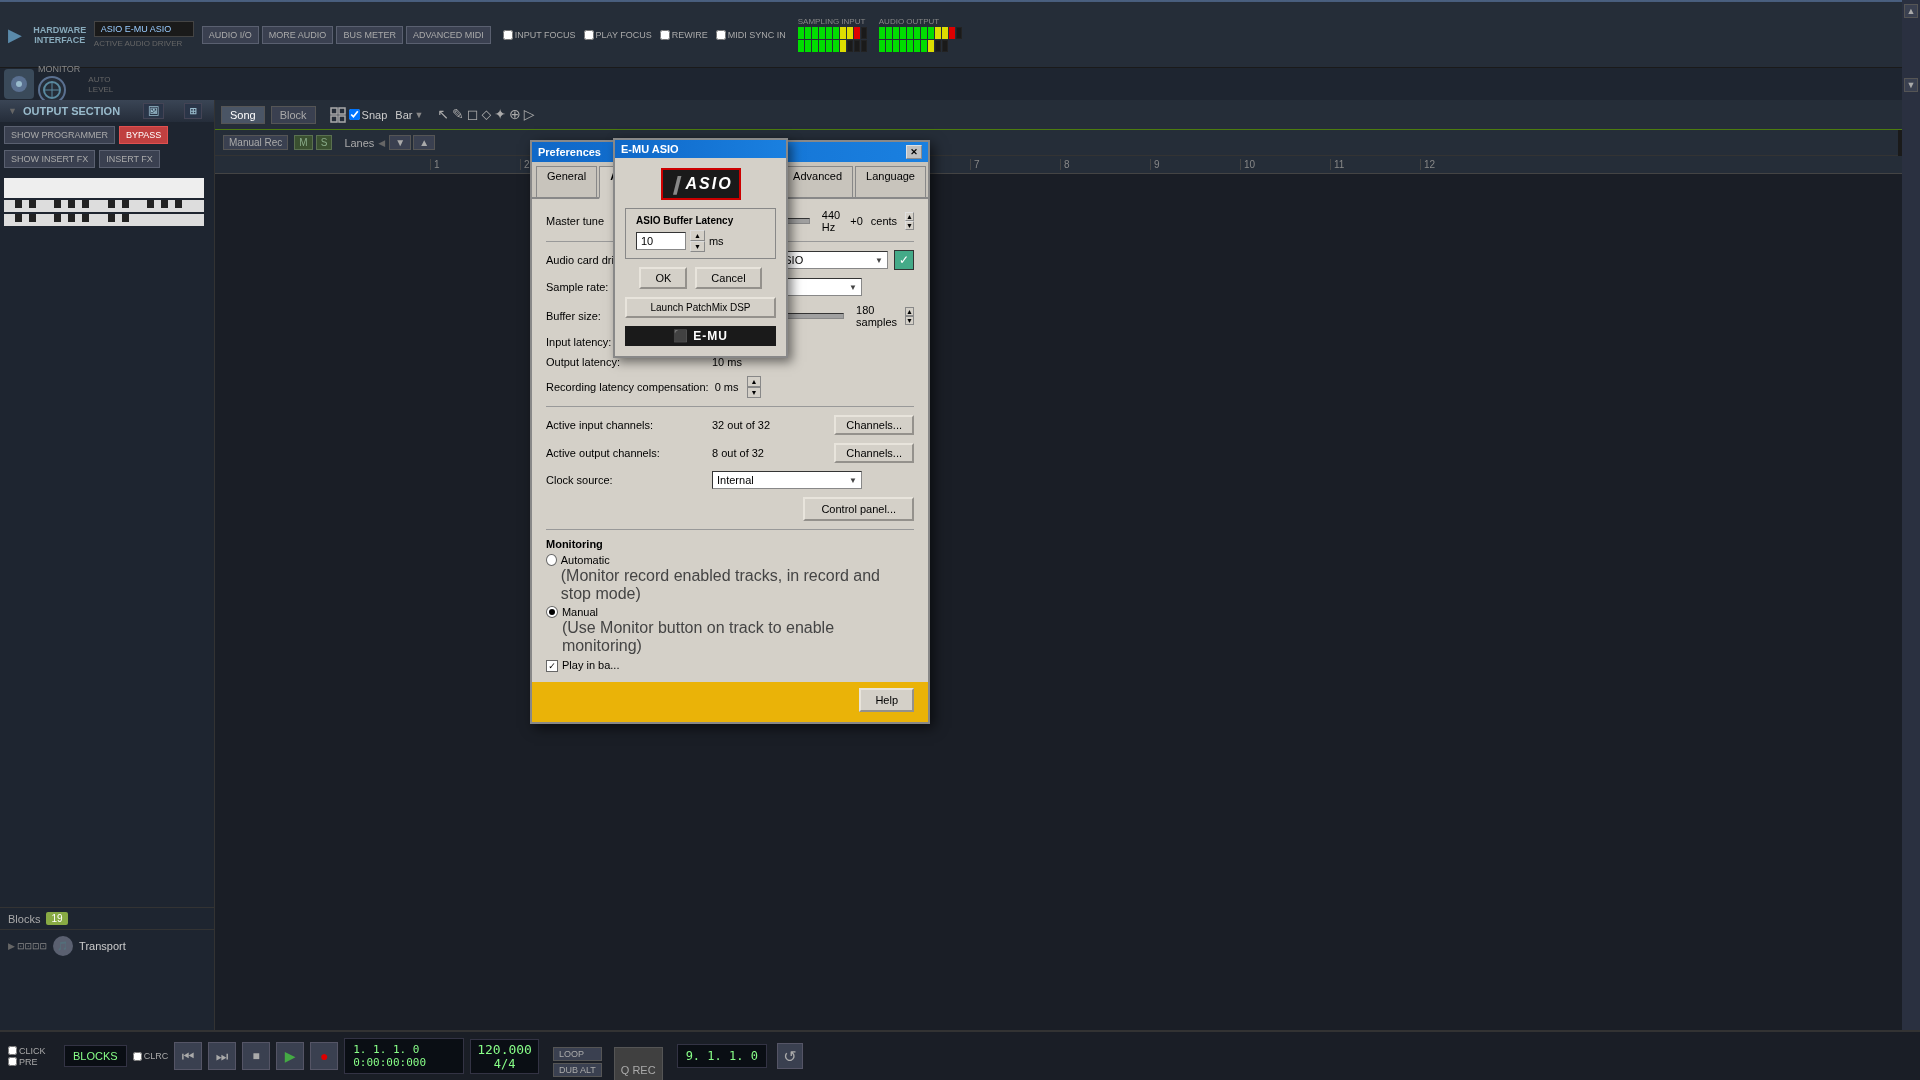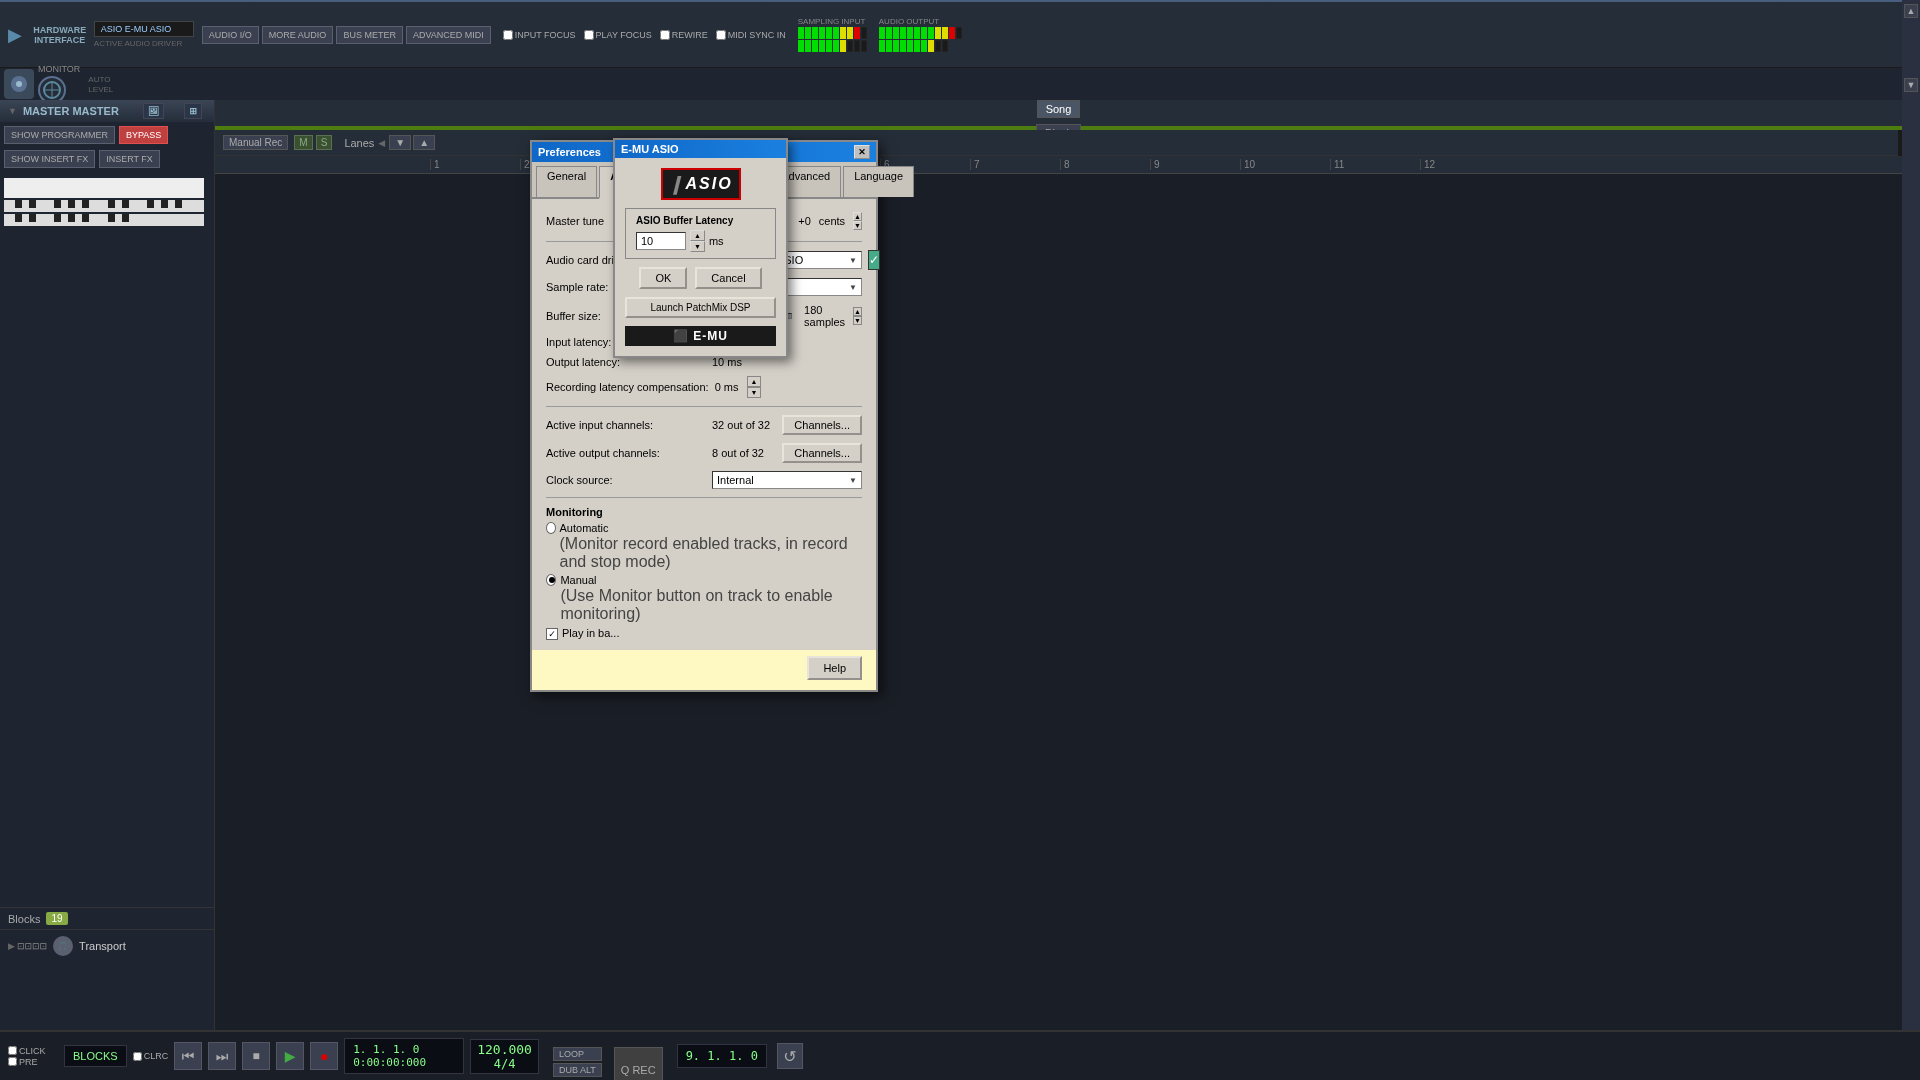--- a/index.html
+++ b/index.html
@@ -158,22 +158,22 @@
     .dialog-overlay {
       position: absolute;
       top: 0; left: 0; right: 0; bottom: 0;
       pointer-events: none;
     }
 
     .dialog {
       position: absolute;
       top: 140px;
       left: 530px;
-      width: 348px;
-      background: #fef9c3;
+      width: 400px;
+      background: #eab308;
       border: 2px solid #888;
       box-shadow: 4px 4px 12px rgba(0,0,0,0.6);
       pointer-events: all;
       color: #000;
     }
 
     .dialog-title-bar {
       background: linear-gradient(to right, #0f68c8, #1a80e0);
       color: #fff;
       padding: 3px 6px;
@@ -701,21 +701,21 @@
       <div style="font-size:8px;color:#666;">LEVEL</div>
     </div>
   </div>
 </div>
 
 <div style="position:absolute;top:100px;left:0;right:18px;bottom:50px;display:flex;flex-direction:column;">
 
   <div style="position:absolute;top:0;left:0;width:215px;bottom:0;background:#1e2530;border-right:1px solid #333;">
     <div class="master-title">
       <span style="font-size:9px;color:#666;">▼</span>
-      <span style="font-size:11px;font-weight:bold;color:#9bc;">MASTER MASTER</span>
+      <span style="font-size:11px;font-weight:bold;color:#9bc;">OUTPUT SECTION</span>
       <div style="display:flex;gap:20px;margin-left:auto;margin-right:4px;">
         <span style="font-size:9px;background:#2a3548;padding:2px 4px;border:1px solid #445;">🖼</span>
         <span style="font-size:9px;background:#2a3548;padding:2px 4px;border:1px solid #445;">⊞</span>
       </div>
     </div>
 
     <div style="padding:4px;display:flex;flex-direction:column;gap:2px;">
       <div style="display:flex;gap:4px;margin-bottom:4px;">
         <div class="hw-btn" style="font-size:9px;">SHOW PROGRAMMER</div>
         <div class="hw-btn" style="font-size:9px;background:#c04040;color:#fff;border-color:#e05050;">BYPASS</div>
@@ -772,21 +772,21 @@
         <div style="display:flex;align-items:center;gap:2px;">
           <span style="color:#666;font-size:9px;">▶</span>
           <span style="font-size:9px;color:#888;">⊡⊡⊡⊡</span>
         </div>
         <div class="transport-icon">🎵</div>
         <span style="font-size:11px;color:#ccc;">Transport</span>
       </div>
     </div>
   </div>
 
-  <div style="position:absolute;top:0;left:215px;right:0;height:30px;background:#252d38;display:flex;align-items:center;padding:0 6px;gap:6px;border-bottom:4px solid #4d7c0f;flex-direction:column;">
+  <div style="position:absolute;top:0;left:215px;right:0;height:30px;background:#252d38;display:flex;align-items:center;padding:0 6px;gap:6px;border-bottom:1px solid #4d7c0f;">
     <button class="arr-btn active">Song</button>
     <button class="arr-btn">Block</button>
     <div style="display:flex;align-items:center;gap:3px;margin-left:8px;">
       <svg width="16" height="16" viewBox="0 0 16 16">
           <rect x="1" y="1" width="6" height="6" fill="none" stroke="#aaa" stroke-width="1.5"></rect>
           <rect x="9" y="1" width="6" height="6" fill="none" stroke="#aaa" stroke-width="1.5"></rect>
           <rect x="1" y="9" width="6" height="6" fill="none" stroke="#aaa" stroke-width="1.5"></rect>
           <rect x="9" y="9" width="6" height="6" fill="none" stroke="#aaa" stroke-width="1.5"></rect>
         </svg>
       <label style="display:flex;align-items:center;gap:2px;font-size:11px;color:#ccc;">
@@ -950,20 +950,24 @@
       </div>
 
       <div class="form-row">
         <span class="form-label">Clock source:</span>
         <div class="dropdown" style="width:120px;">
           <span>Internal</span>
           <span class="dropdown-arrow">▼</span>
         </div>
       </div>
 
+      <div class="form-row">
+        <span style="flex:1;"></span>
+        <button class="control-panel-btn">Control panel...</button>
+      </div>
 
       <hr class="section-divider">
 
       <div class="monitoring-section">
         <div class="monitoring-title">Monitoring</div>
         <div class="radio-row">
           <div class="radio-item"></div>
           <div>
             <div class="radio-text">Automatic</div>
             <div class="radio-sub">(Monitor record enabled tracks, in record and stop mode)</div>

